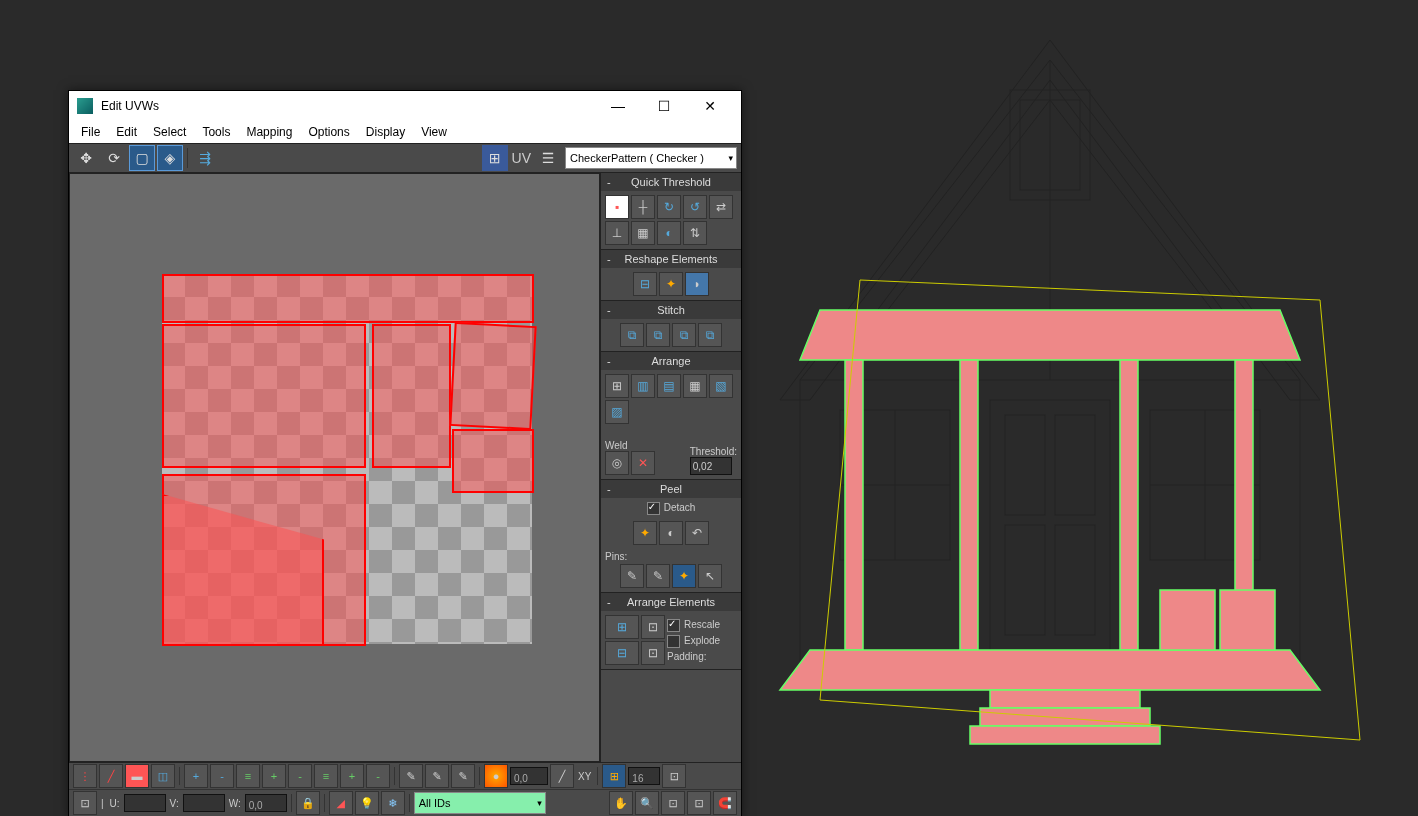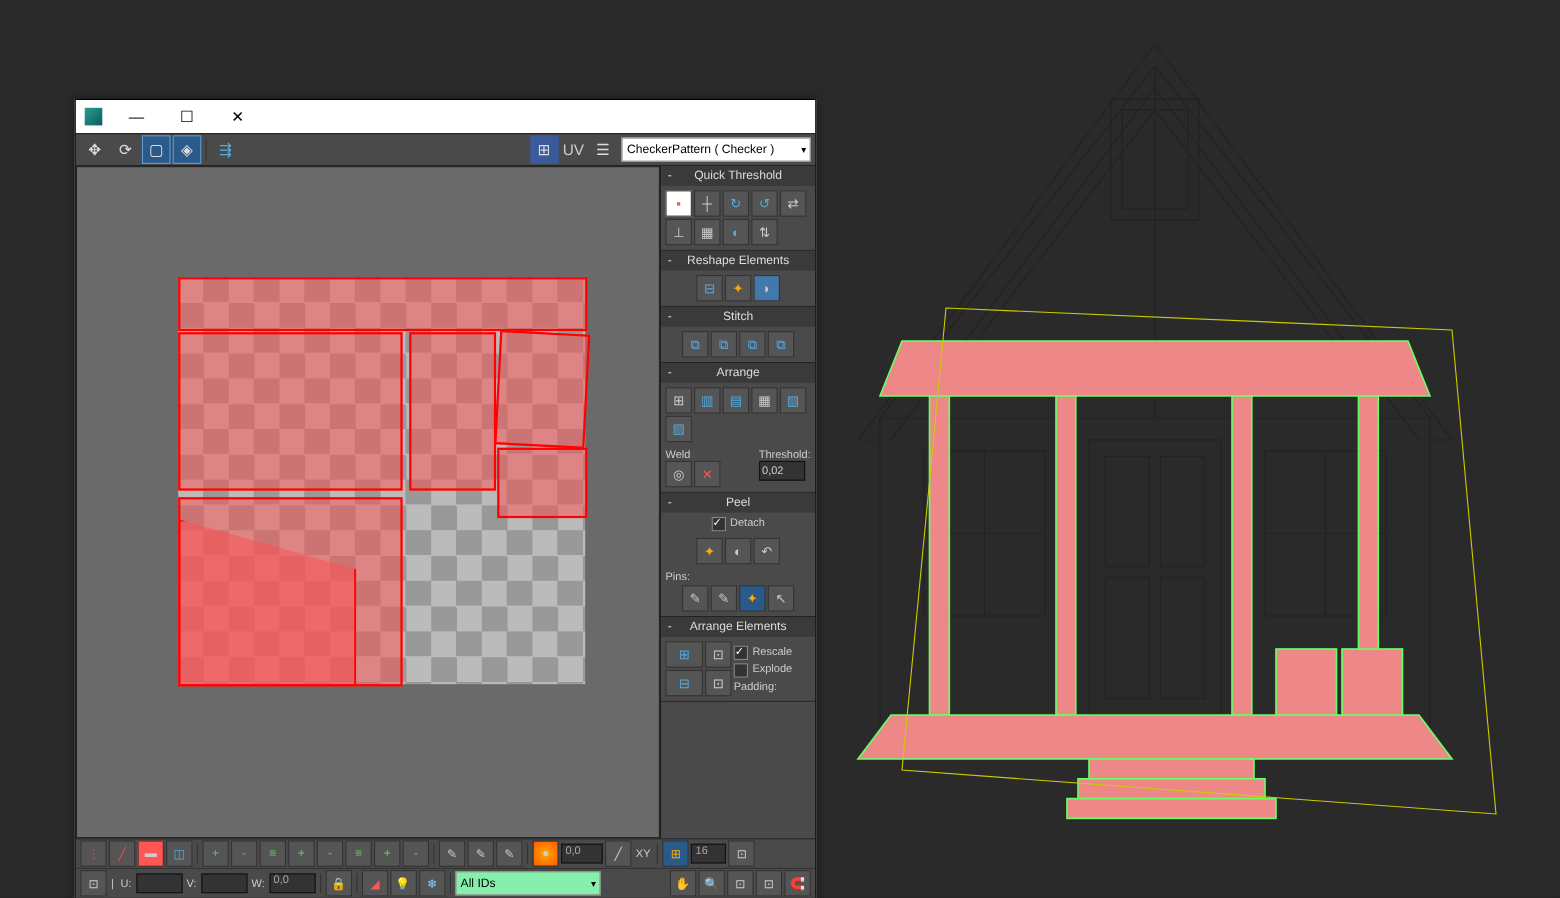--- a/index.html
+++ b/index.html
@@ -34,21 +34,21 @@
 .panel-body .icon{width:22px;height:22px;background:#555;border:1px solid #333;display:flex;align-items:center;justify-content:center;font-size:12px;color:#ccc}
 .panel-body .icon.wide{width:32px}
 .panel-body label{font-size:10px;color:#ccc;display:flex;gap:4px}
 .panel-body .spinner{width:36px;height:16px;background:#333;border:1px solid #111;color:#ccc;font-size:10px;padding:0 2px;display:flex;align-items:center}
 .chk{width:11px;height:11px;border:1px solid #888;background:#333;display:inline-block;position:relative}
 .chk.on::after{content:"✓";position:absolute;left:0;top:-2px;font-size:10px;color:#fff}
 .bottom-bars{background:#4a4a4a;border-top:1px solid #222}
 .bbar{height:26px;display:flex;align-items:center;padding:0 4px;gap:2px;border-bottom:1px solid #333}
 .bbar .icon{width:22px;height:22px;background:#555;border:1px solid #333;display:flex;align-items:center;justify-content:center;font-size:11px}
 .bbar .sep{width:1px;height:18px;background:#333;margin:0 2px}
-.bbar .field{background:#333;border:1px solid #111;height:16px;padding:0 3px;font-size:10px;display:flex;align-items:flex-start;color:#aaa}
+.bbar .field{background:#333;border:1px solid #111;height:16px;padding:0 3px;font-size:10px;display:flex;align-items:flex-end;color:#aaa}
 .bbar .label{font-size:10px;color:#ccc;padding:0 2px}
 svg .wire{fill:none;stroke:#222;stroke-width:1}
 svg .sel{fill:#e88;stroke:#6f6;stroke-width:1.5}
 svg .gizmo{stroke:#cc0;stroke-width:1;fill:none}
 </style>
 </head>
 <body>
 
 <div class="viewport">
   <div class="house-placeholder">
@@ -91,25 +91,36 @@
       <rect class="sel" x="210" y="726" width="190" height="18"></rect>
 
       <path class="gizmo" d="M100 280 L560 300 L600 740 L60 700 Z"></path>
     </svg>
   </div>
 </div>
 
 <div class="uv-window">
   <div class="titlebar">
     <div class="app-icon"></div>
+    <div class="title">Edit UVWs</div>
     <div class="win-btn">—</div>
     <div class="win-btn">☐</div>
     <div class="win-btn">✕</div>
   </div>
 
+  <div class="menubar">
+    <span>File</span>
+    <span>Edit</span>
+    <span>Select</span>
+    <span>Tools</span>
+    <span>Mapping</span>
+    <span>Options</span>
+    <span>Display</span>
+    <span>View</span>
+  </div>
 
   <div class="toolbar-top">
     <div class="tb-btn">✥</div>
     <div class="tb-btn">⟳</div>
     <div class="tb-btn active">▢</div>
     <div class="tb-btn active">◈</div>
     <div class="tb-sep"></div>
     <div class="tb-btn" style="color:#5ad">⇶</div>
     <div class="tb-right">
       <div class="tb-btn blue">⊞</div>
@@ -185,21 +196,21 @@
             <span class="collapse">-</span>
             <span>Arrange</span>
           </div>
         <div class="panel-body">
           <div class="icon">⊞</div>
           <div class="icon" style="color:#5ad">▥</div>
           <div class="icon" style="color:#5ad">▤</div>
           <div class="icon">▦</div>
           <div class="icon" style="color:#5ad">▧</div>
           <div class="icon" style="color:#5ad">▨</div>
-          <div style="width:100%;display:flex;gap:24px;align-items:flex-start;margin-top:4px">
+          <div style="width:100%;display:flex;gap:24px;align-items:flex-end;margin-top:14px">
             <div style="flex:1">
               <div style="font-size:10px">Weld</div>
               <div style="display:flex;gap:2px">
                 <div class="icon">◎</div>
                 <div class="icon" style="color:#f55">✕</div>
               </div>
             </div>
             <div>
               <div style="font-size:10px">Threshold:</div>
               <div class="spinner">

